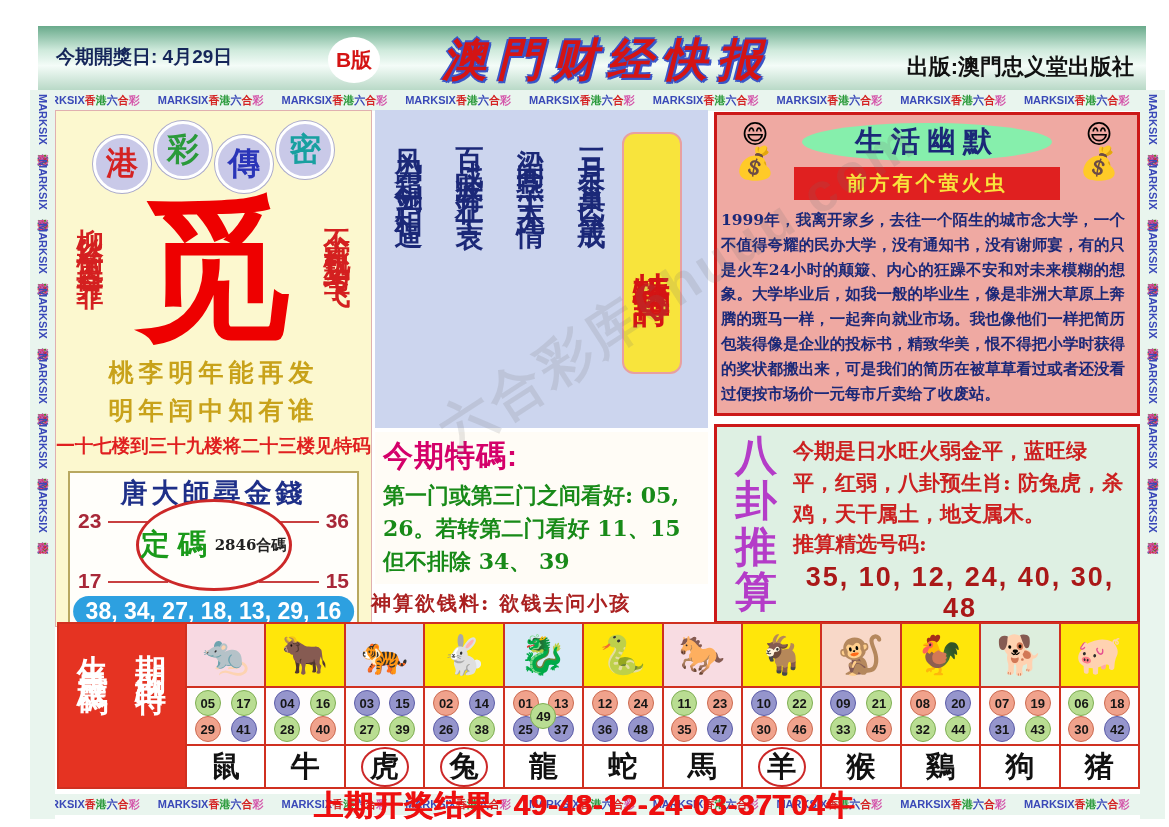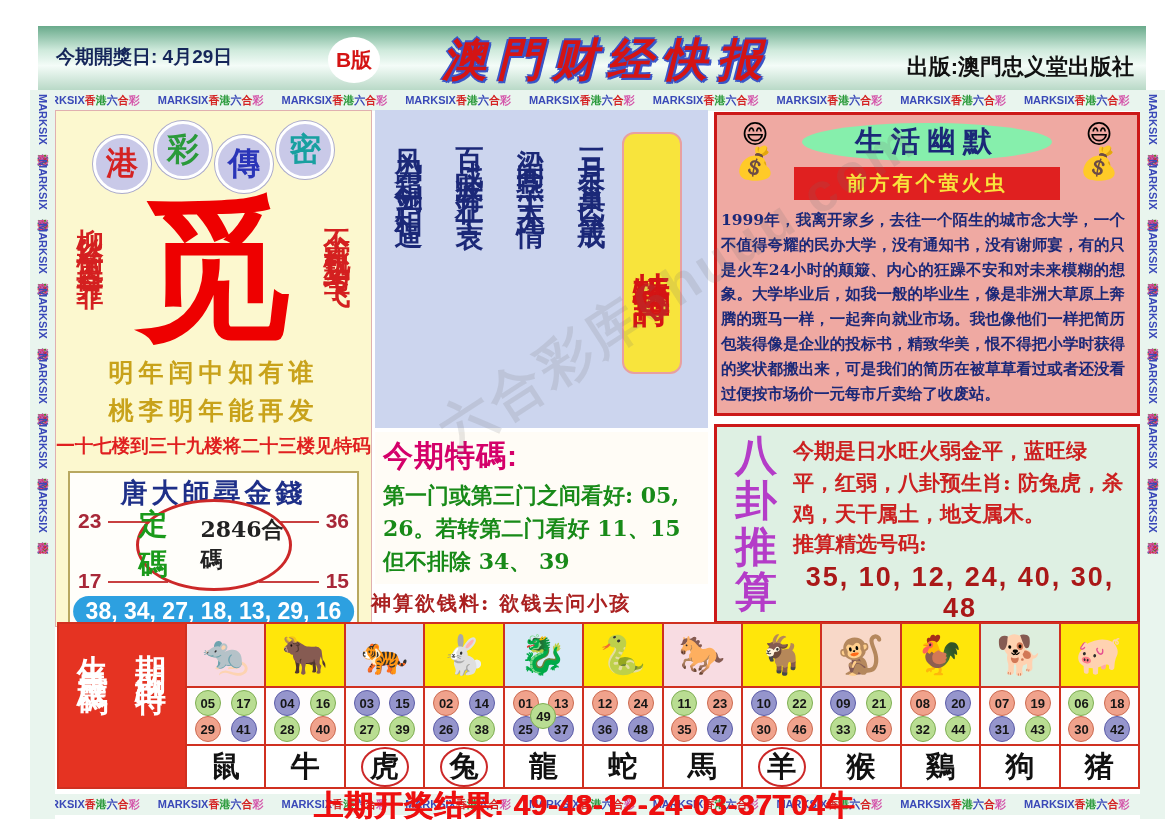--- a/index.html
+++ b/index.html
@@ -85,21 +85,21 @@
   }
   .master-title{color:#1e2f88;font-weight:bold;font-size:27px;text-align:center;margin-top:2px;letter-spacing:4px;font-family:"DejaVu Serif",serif;}
   .m-num{position:absolute;color:#a82838;font-size:21px;font-weight:bold;}
   .m-line{position:absolute;height:2px;background:#c84040;}
   .m-ellipse{
     position:absolute;left:50%;top:72px;transform:translate(-50%,-50%);
     width:150px;height:86px;border:3px solid #cc2828;border-radius:50%;
     background:#fffefa;display:flex;flex-direction:row;align-items:center;justify-content:center;
   }
   .m-ellipse .def{color:#1a9a1a;font-size:29px;font-weight:bold;letter-spacing:8px;font-family:"DejaVu Serif",serif;}
-  .m-ellipse .sub{color:#222222;font-size:22px;font-weight:bold;font-family:"DejaVu Serif",serif;}
+  .m-ellipse .sub{color:#222222;font-size:15px;font-weight:bold;font-family:"DejaVu Serif",serif;}
   .m-pill{
     position:absolute;left:50%;bottom:4px;transform:translateX(-50%);
     background:#2da0e0;border-radius:18px;color:#ffffff;font-weight:bold;
     font-size:23px;padding:2px 13px;white-space:nowrap;margin-top:38px;
   }
 
   
   .col-mid{position:absolute;left:375px;top:110px;width:333px;height:515px;z-index:2;}
   .poem-box{position:absolute;left:0;top:0;width:100%;height:318px;background:#ccd5ee;}
   .poem-banner{
@@ -265,22 +265,22 @@
   <div class="logo-row" id="logo-row">
       <div class="logo-circle serif" style="color: rgb(212, 34, 34);">港</div>
       <div class="logo-circle serif" style="color: rgb(42, 154, 58);">彩</div>
       <div class="logo-circle serif" style="color: rgb(42, 53, 184);">傳</div>
       <div class="logo-circle serif" style="color: rgb(24, 160, 160);">密</div>
     </div>
   <div class="big-char">觅</div>
   <div class="vert-red vl">柳丝榆英自芳菲</div>
   <div class="vert-red vr">不管桃飘与李飞</div>
   <div class="gold-lines" id="gold-lines">
+      <div>桃李明年能再发</div>
       <div>明年闰中知有谁</div>
-      <div>桃李明年能再发</div>
     </div>
   <div class="red-line">一十七楼到三十九楼将二十三楼见特码</div>
 
   <div class="master-box">
     <div class="master-title">唐大師尋金錢</div>
     <span class="m-num" style="left:8px;top:36px;">23</span>
     <span class="m-num" style="right:8px;top:36px;">36</span>
     <span class="m-num" style="left:8px;top:96px;">17</span>
     <span class="m-num" style="right:8px;top:96px;">15</span>
     <div class="m-line" style="left:38px;top:48px;width:60px;"></div>

